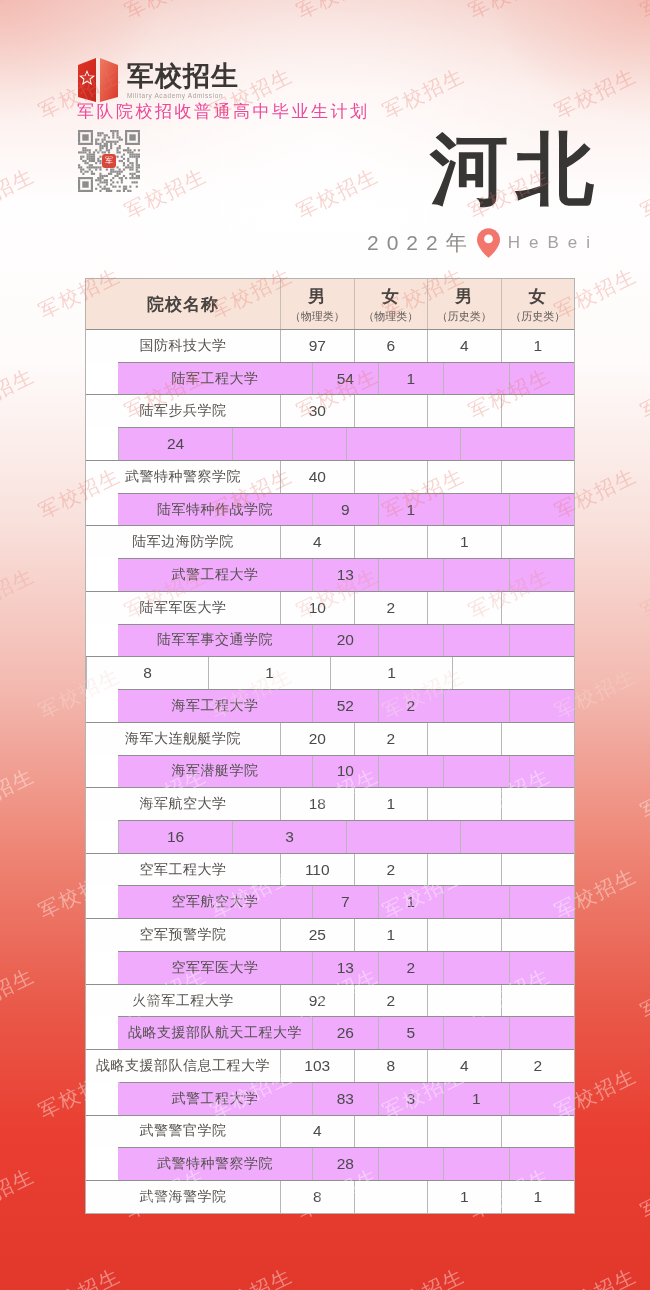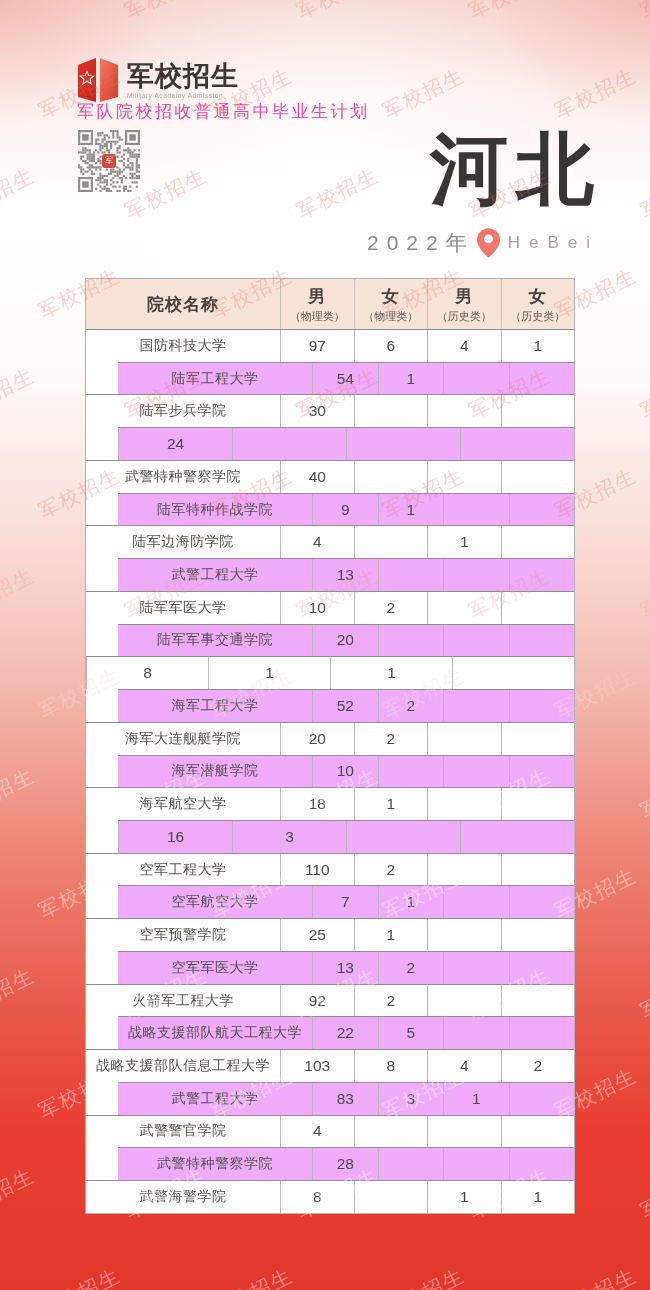--- a/index.html
+++ b/index.html
@@ -552,21 +552,21 @@
         </div>
         <div class="row">
           <div class="cell cell-name">火箭军工程大学</div>
           <div class="cell cell-val">92</div>
           <div class="cell cell-val">2</div>
           <div class="cell cell-val"></div>
           <div class="cell cell-val"></div>
         </div>
         <div class="row alt">
           <div class="cell cell-name">战略支援部队航天工程大学</div>
-          <div class="cell cell-val">22</div>
+          <div class="cell cell-val">26</div>
           <div class="cell cell-val">5</div>
           <div class="cell cell-val"></div>
           <div class="cell cell-val"></div>
         </div>
         <div class="row">
           <div class="cell cell-name">战略支援部队信息工程大学</div>
           <div class="cell cell-val">103</div>
           <div class="cell cell-val">8</div>
           <div class="cell cell-val">4</div>
           <div class="cell cell-val">2</div>

